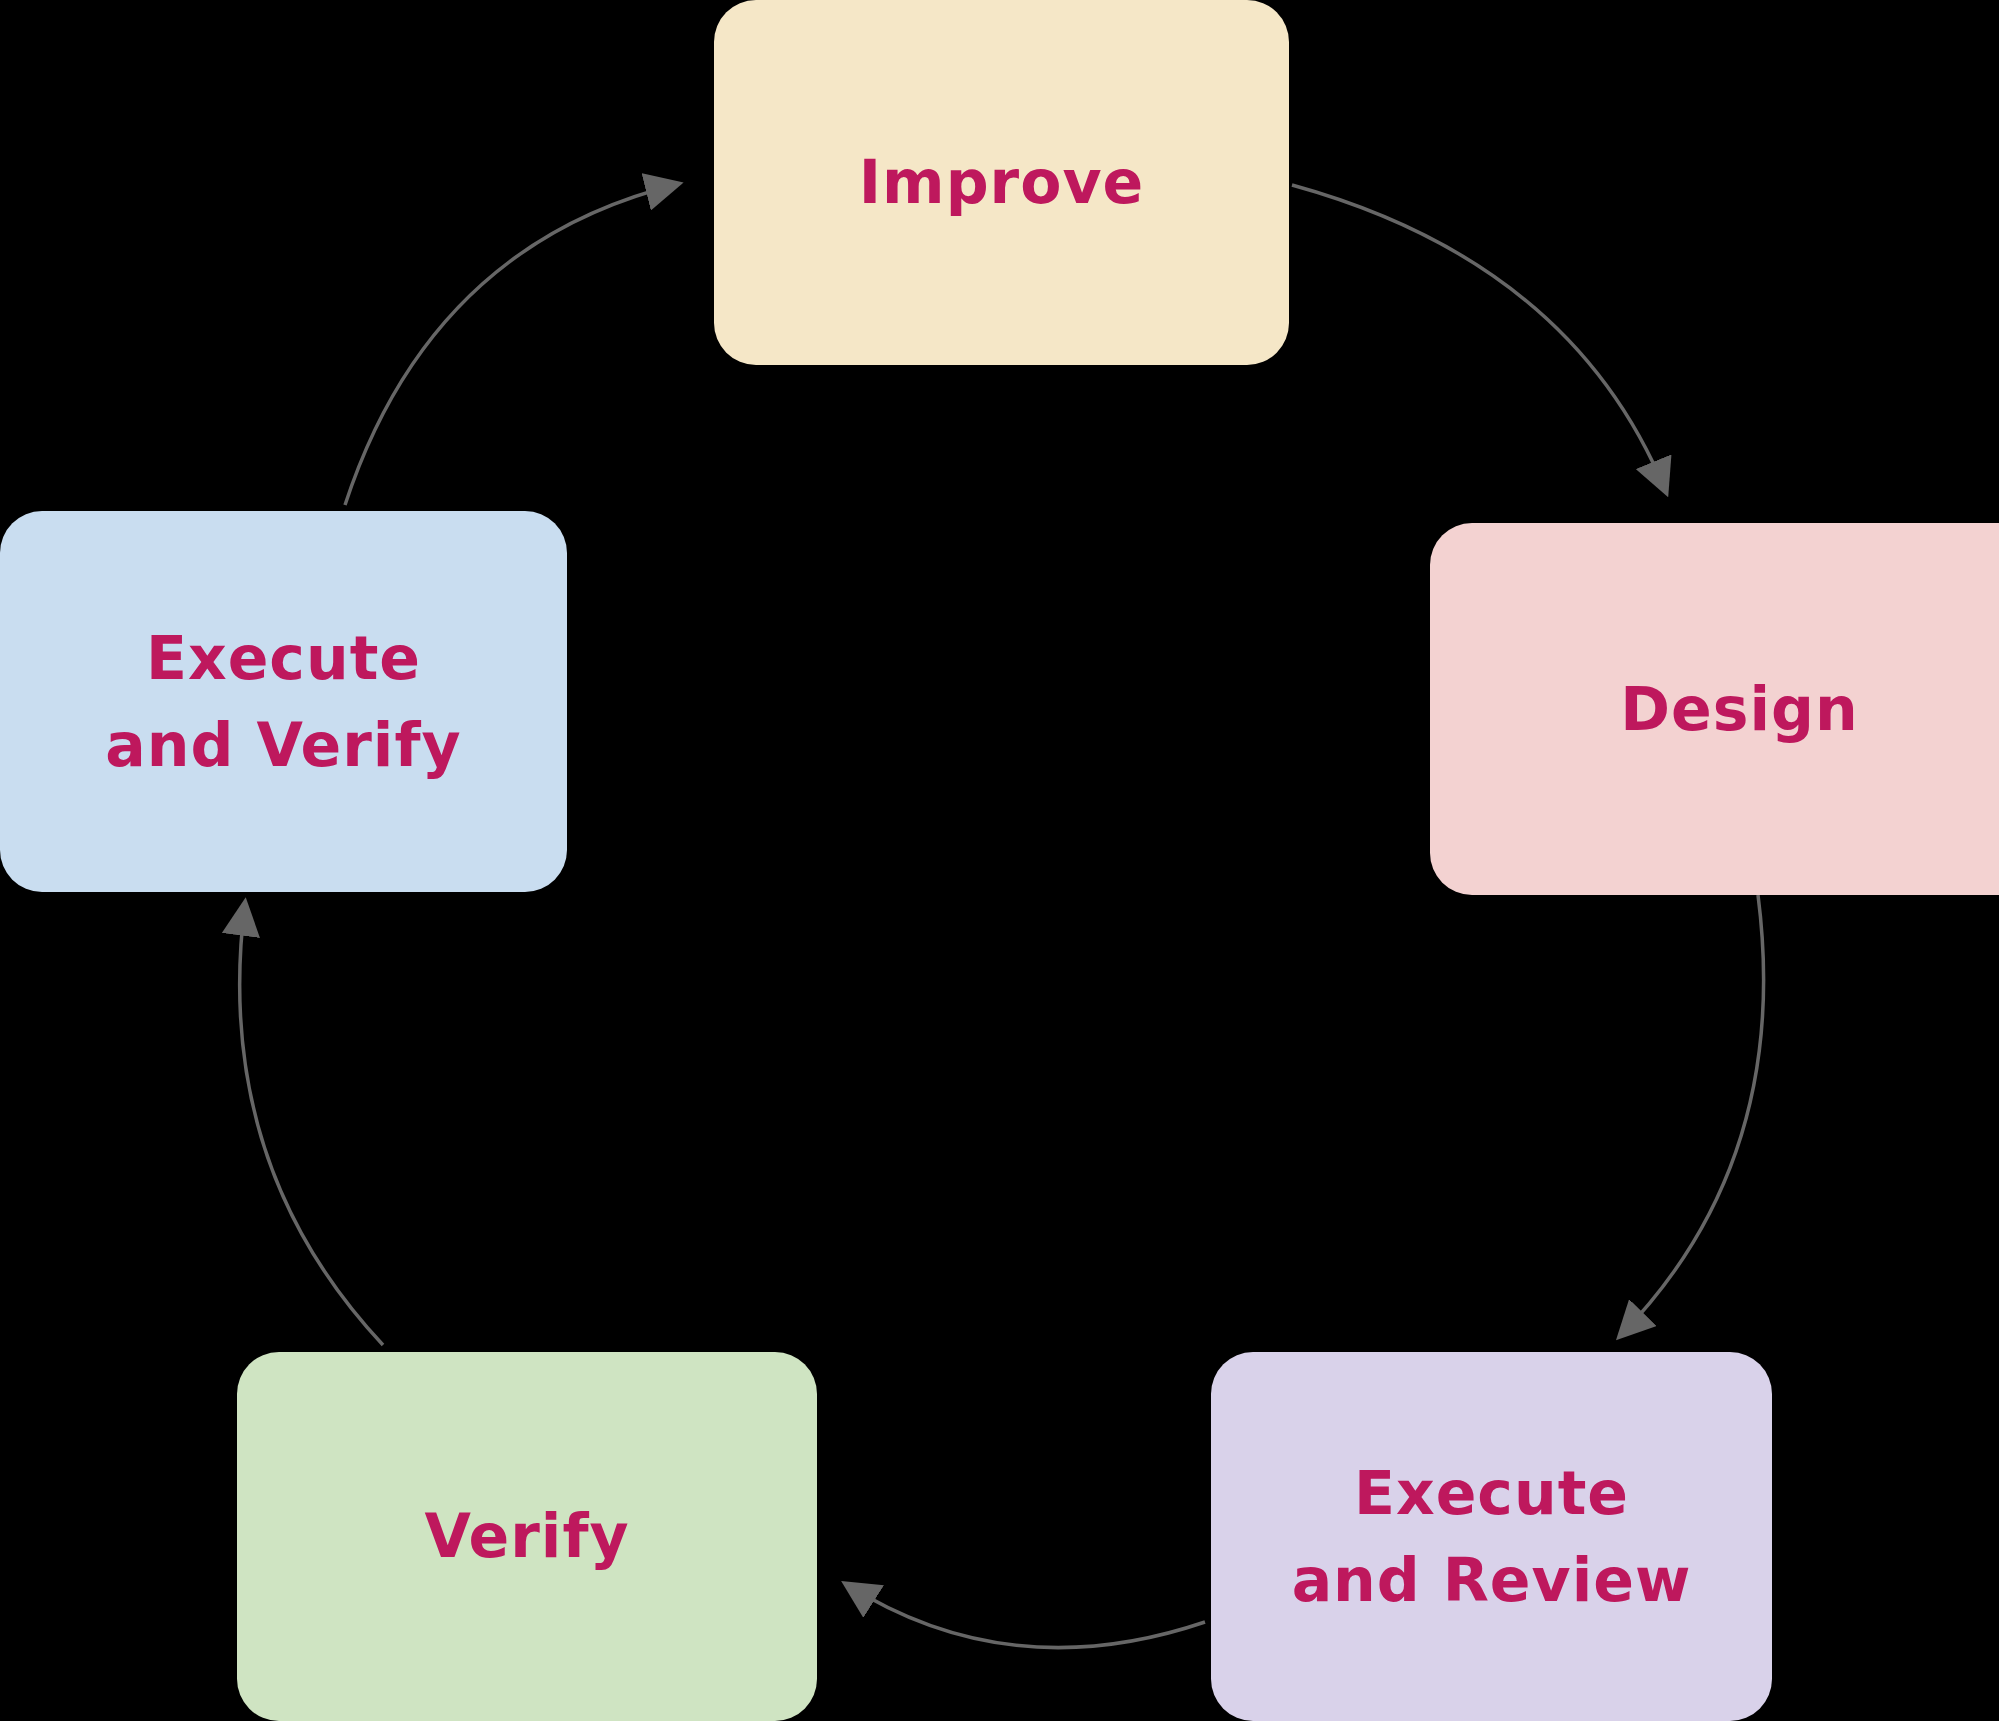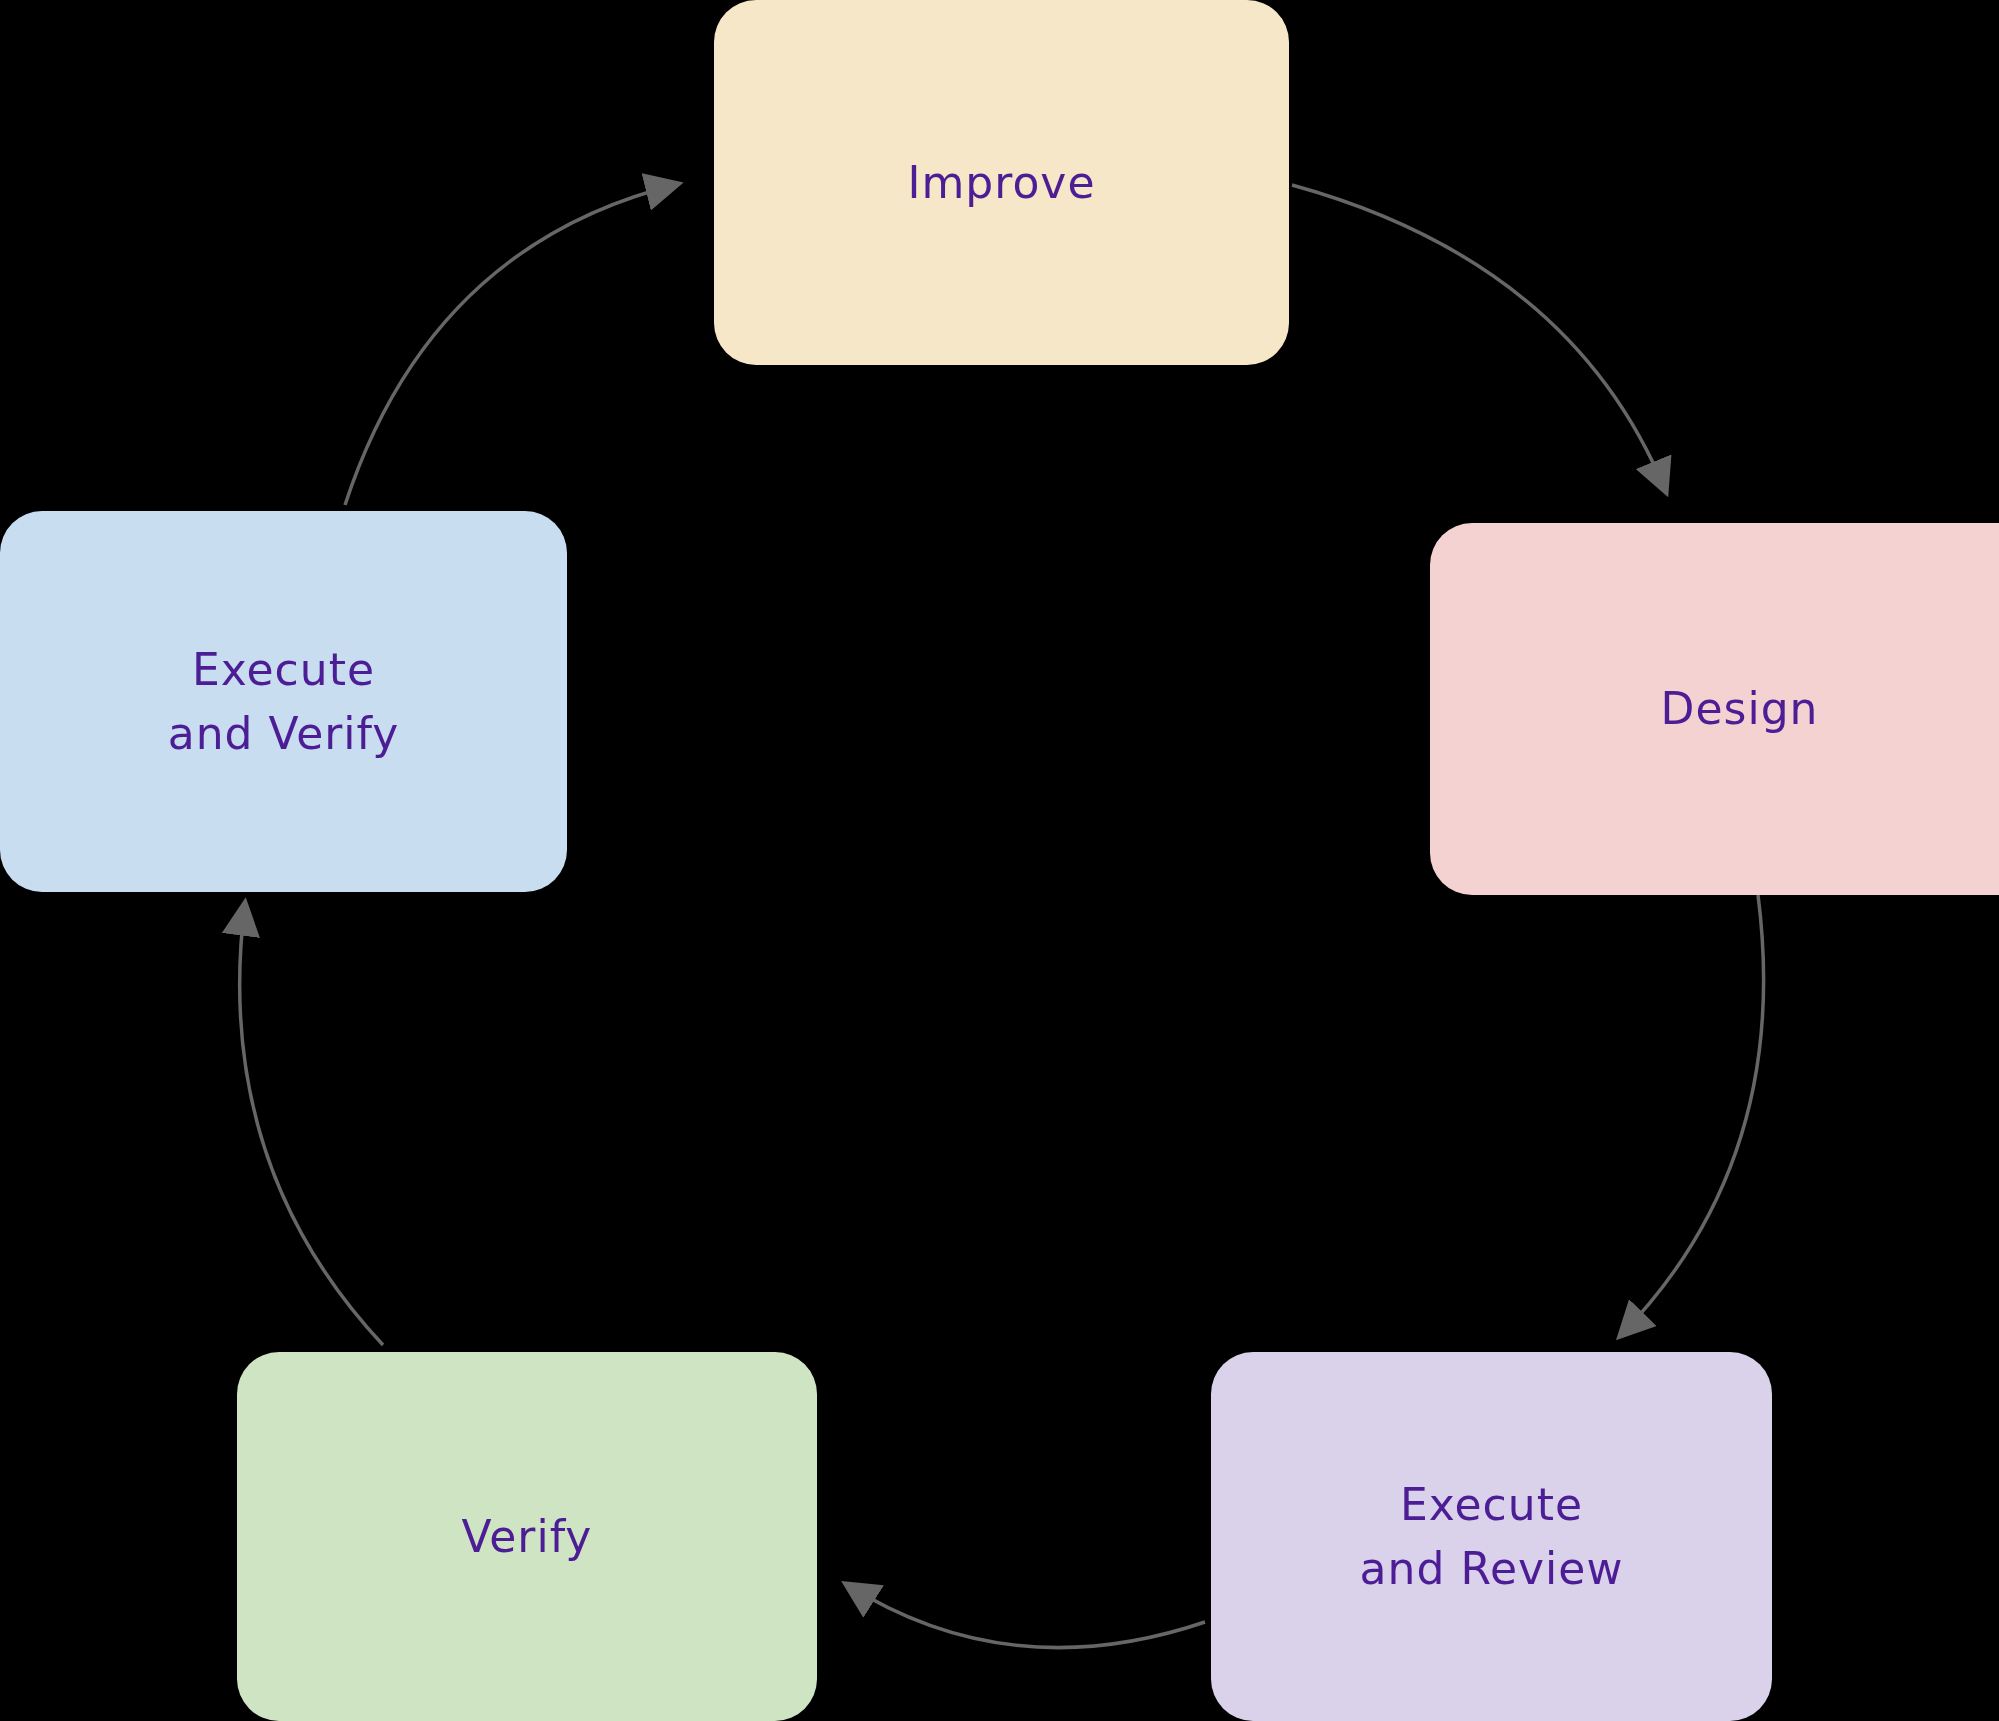--- a/index.html
+++ b/index.html
@@ -24,23 +24,23 @@
     pointer-events: none;
   }
   .node {
     position: absolute;
     z-index: 2;
     border-radius: 42px;
     display: flex;
     align-items: center;
     justify-content: center;
     text-align: center;
-    color: #4c1d95;
-    font-size: 44px;
-    font-weight: 400;
+    color: #be185d;
+    font-size: 60px;
+    font-weight: 700;
     letter-spacing: 1px;
     line-height: 1.45;
     white-space: pre-line;
   }
   .node-improve        { left: 714px;  top: 0px;    width: 575px; height: 365px; }
   .node-design         { left: 1430px; top: 523px;  width: 619px; height: 372px; }
   .node-execute-review { left: 1211px; top: 1352px; width: 561px; height: 369px; }
   .node-resolve        { left: 237px;  top: 1352px; width: 580px; height: 369px; }
   .node-execute-verify { left: 0px;    top: 511px;  width: 567px; height: 381px; }
 </style>

